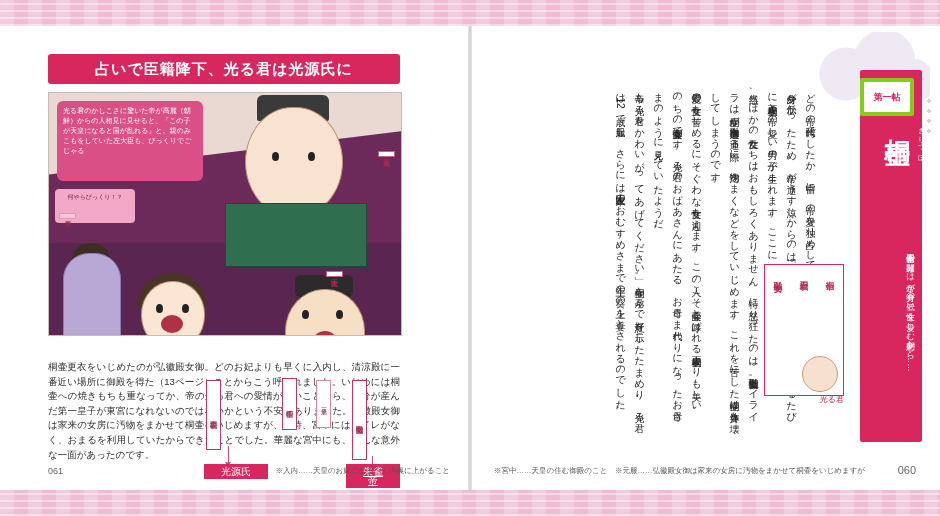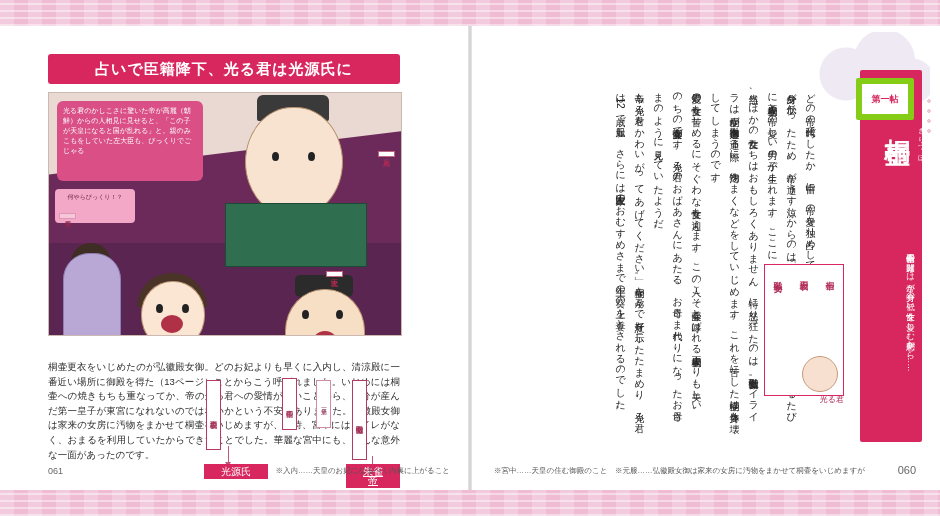--- a/index.html
+++ b/index.html
@@ -139,21 +139,21 @@
     position:absolute;right:120px;top:60px;height:330px;width:250px;
     font-size:10px;line-height:19px;color:#242424;text-align:justify;
   }
   .rp-body p{margin:0 0 0 0;}
   .title-strip{
     position:absolute;right:18px;top:44px;width:62px;height:372px;
     background:#d8275f;border-radius:2px;
   }
   .chap-badge{
     position:absolute;right:26px;top:52px;width:46px;height:30px;
-    background:#fff;border:6px solid #84cc16;color:#d8275f;
+    background:#fff;border:4px solid #84cc16;color:#d8275f;
     display:flex;align-items:center;justify-content:center;font-size:9px;font-weight:bold;
     border-radius:2px;
   }
   .chap-title{
     position:absolute;right:24px;top:92px;height:120px;
     color:#fff;font-size:26px;font-weight:bold;letter-spacing:2px;
   }
   .chap-ruby{
     position:absolute;right:14px;top:96px;color:#fff;font-size:7px;letter-spacing:1px;
   }

